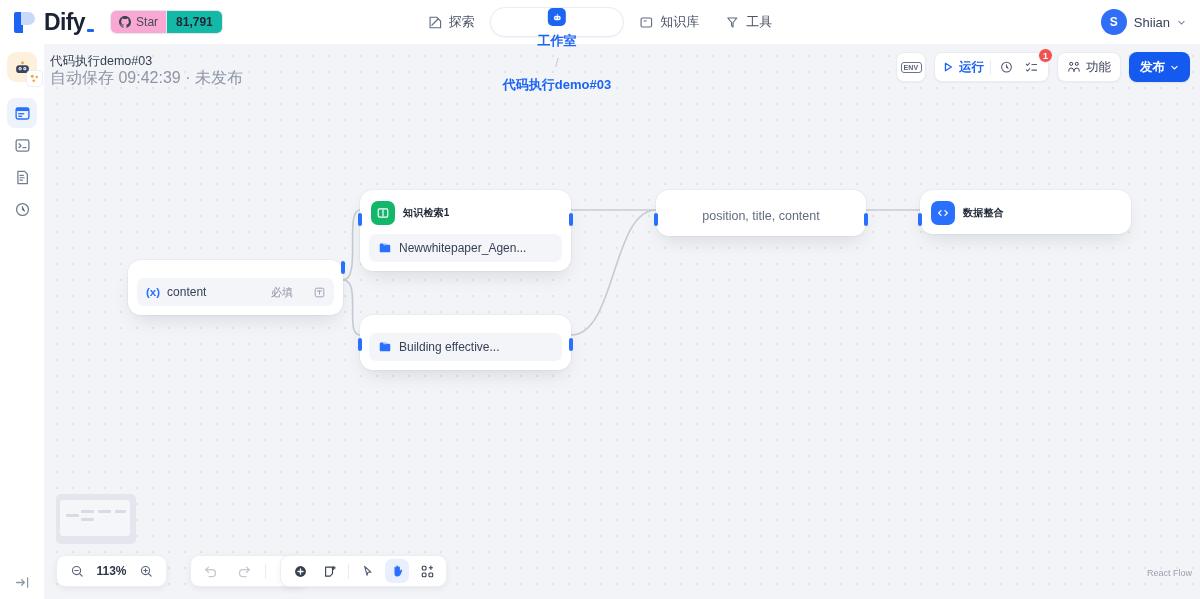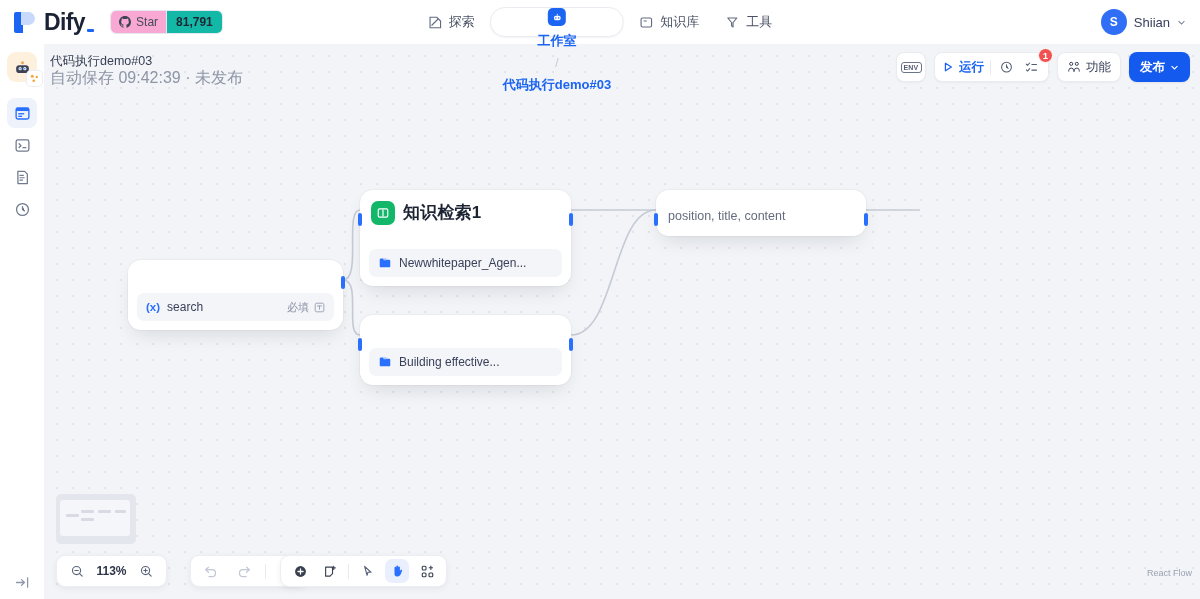--- a/index.html
+++ b/index.html
@@ -157,29 +157,29 @@
   
   .node {
     position: absolute; background: #fff; border-radius: 13px;
     box-shadow: 0 0 0 1px rgba(16,24,40,0.03), 0 9px 20px -6px rgba(16,24,40,0.13);
     padding: 9px 9px 9px 9px;
   }
   .node-head { display: flex; align-items: center; gap: 8px; padding: 1px 2px 0 2px; height: 26px; }
   .node-ico { width: 24px; height: 24px; border-radius: 7px; display: flex; align-items: center; justify-content: center; flex: none; }
   .ico-blue { background: #2970ff; }
   .ico-green { background: #12b76a; }
-  .node-title { font-size: 17px; font-weight: 700; color: #1c2434; letter-spacing: 0.2px; }
+  .node-title { font-size: 10px; font-weight: 700; color: #1c2434; letter-spacing: 0.2px; }
   .node-field {
-    margin-top: 24px; height: 28px; background: #f4f5f8; border-radius: 7px;
+    margin-top: 9px; height: 28px; background: #f4f5f8; border-radius: 7px;
     display: flex; align-items: center; padding: 0 9px; gap: 7px;
   }
   .field-label { font-size: 12px; color: #39415a; font-weight: 500; }
-  .field-right { margin-left: auto; display: flex; align-items: center; gap: 5px; }
+  .field-right { margin-left: auto; display: flex; align-items: center; gap: 21px; }
   .field-req { font-size: 11px; color: #8d94a6; }
-  .node-body-text { font-size: 12.5px; color: #646c7f; padding: 10px 3px 4px 3px; }
+  .node-body-text { font-size: 12.5px; color: #646c7f; padding: 10px 3px 4px 3px; text-align: center; }
 
   .handle {
     position: absolute; width: 4px; height: 13px; background: #2970ff;
     border-radius: 2px; top: 50%; margin-top: -6.5px; z-index: 5;
   }
   .handle.l { left: -2px; }
   .handle.r { right: -2px; }
   .handle.fixed-top { top: 23px; margin-top: 0; }
 
   svg.edges { position: absolute; inset: 0; width: 1156px; height: 555px; pointer-events: none; }
@@ -398,21 +398,21 @@
       <path d="M299 236 C 318 236 300 166 316 166" fill="none" stroke="#c5cbd6" stroke-width="1.6"></path>
       <path d="M299 236 C 318 236 300 291 316 291" fill="none" stroke="#c5cbd6" stroke-width="1.6"></path>
       <path d="M527 166 C 570 166 570 166 612 166" fill="none" stroke="#c5cbd6" stroke-width="1.6"></path>
       <path d="M527 291 C 572 291 568 166 612 166" fill="none" stroke="#c5cbd6" stroke-width="1.6"></path>
       <path d="M822 166 L 876 166" fill="none" stroke="#c5cbd6" stroke-width="1.6"></path>
     </svg>
 
     <div class="node" style="left:84px; top:216px; width:215px;">
       <div class="node-field">
         <span style="font-size:11.5px;color:#2970ff;font-weight:600;">(x)</span>
-        <span class="field-label">search</span>
+        <span class="field-label">content</span>
         <span class="field-right">
           <span class="field-req">必填</span>
           <svg width="11" height="11" viewBox="0 0 14 14">
             <rect x="1.5" y="1.5" width="11" height="11" rx="2" fill="none" stroke="#9aa2b3" stroke-width="1.2"></rect>
             <path stroke="#9aa2b3" stroke-width="1.2" stroke-linecap="round" d="M4.3 5h5.4M7 5v4.3"></path>
           </svg>
         </span>
       </div>
       <span class="handle r" style="top:unset;margin-top:0;bottom:41px;"></span>
     </div>
@@ -449,20 +449,31 @@
       <span class="handle l fixed-top"></span>
       <span class="handle r fixed-top"></span>
     </div>
 
     <div class="node" style="left:612px; top:146px; width:210px;">
       <div class="node-body-text">position, title, content</div>
       <span class="handle l fixed-top"></span>
       <span class="handle r fixed-top"></span>
     </div>
 
+    <div class="node" style="left:876px; top:146px; width:211px;">
+      <div class="node-head">
+        <span class="node-ico ico-blue">
+          <svg width="14" height="14" viewBox="0 0 20 20">
+            <path fill="none" stroke="#fff" stroke-width="1.7" stroke-linecap="round" stroke-linejoin="round" d="m7.2 6.5-3.4 3.5 3.4 3.5M12.8 6.5l3.4 3.5-3.4 3.5"></path>
+          </svg>
+        </span>
+        <span class="node-title">数据整合</span>
+      </div>
+      <span class="handle l fixed-top"></span>
+    </div>
 
     <div class="minimap">
       <div class="mm-viewport"></div>
       <div class="mmline" style="left:10px; top:20px; width:13px; height:3px;"></div>
       <div class="mmline" style="left:25px; top:16px; width:13px; height:3px;"></div>
       <div class="mmline" style="left:25px; top:24px; width:13px; height:3px;"></div>
       <div class="mmline" style="left:42px; top:16px; width:13px; height:3px;"></div>
       <div class="mmline" style="left:59px; top:16px; width:11px; height:3px;"></div>
     </div>
 

